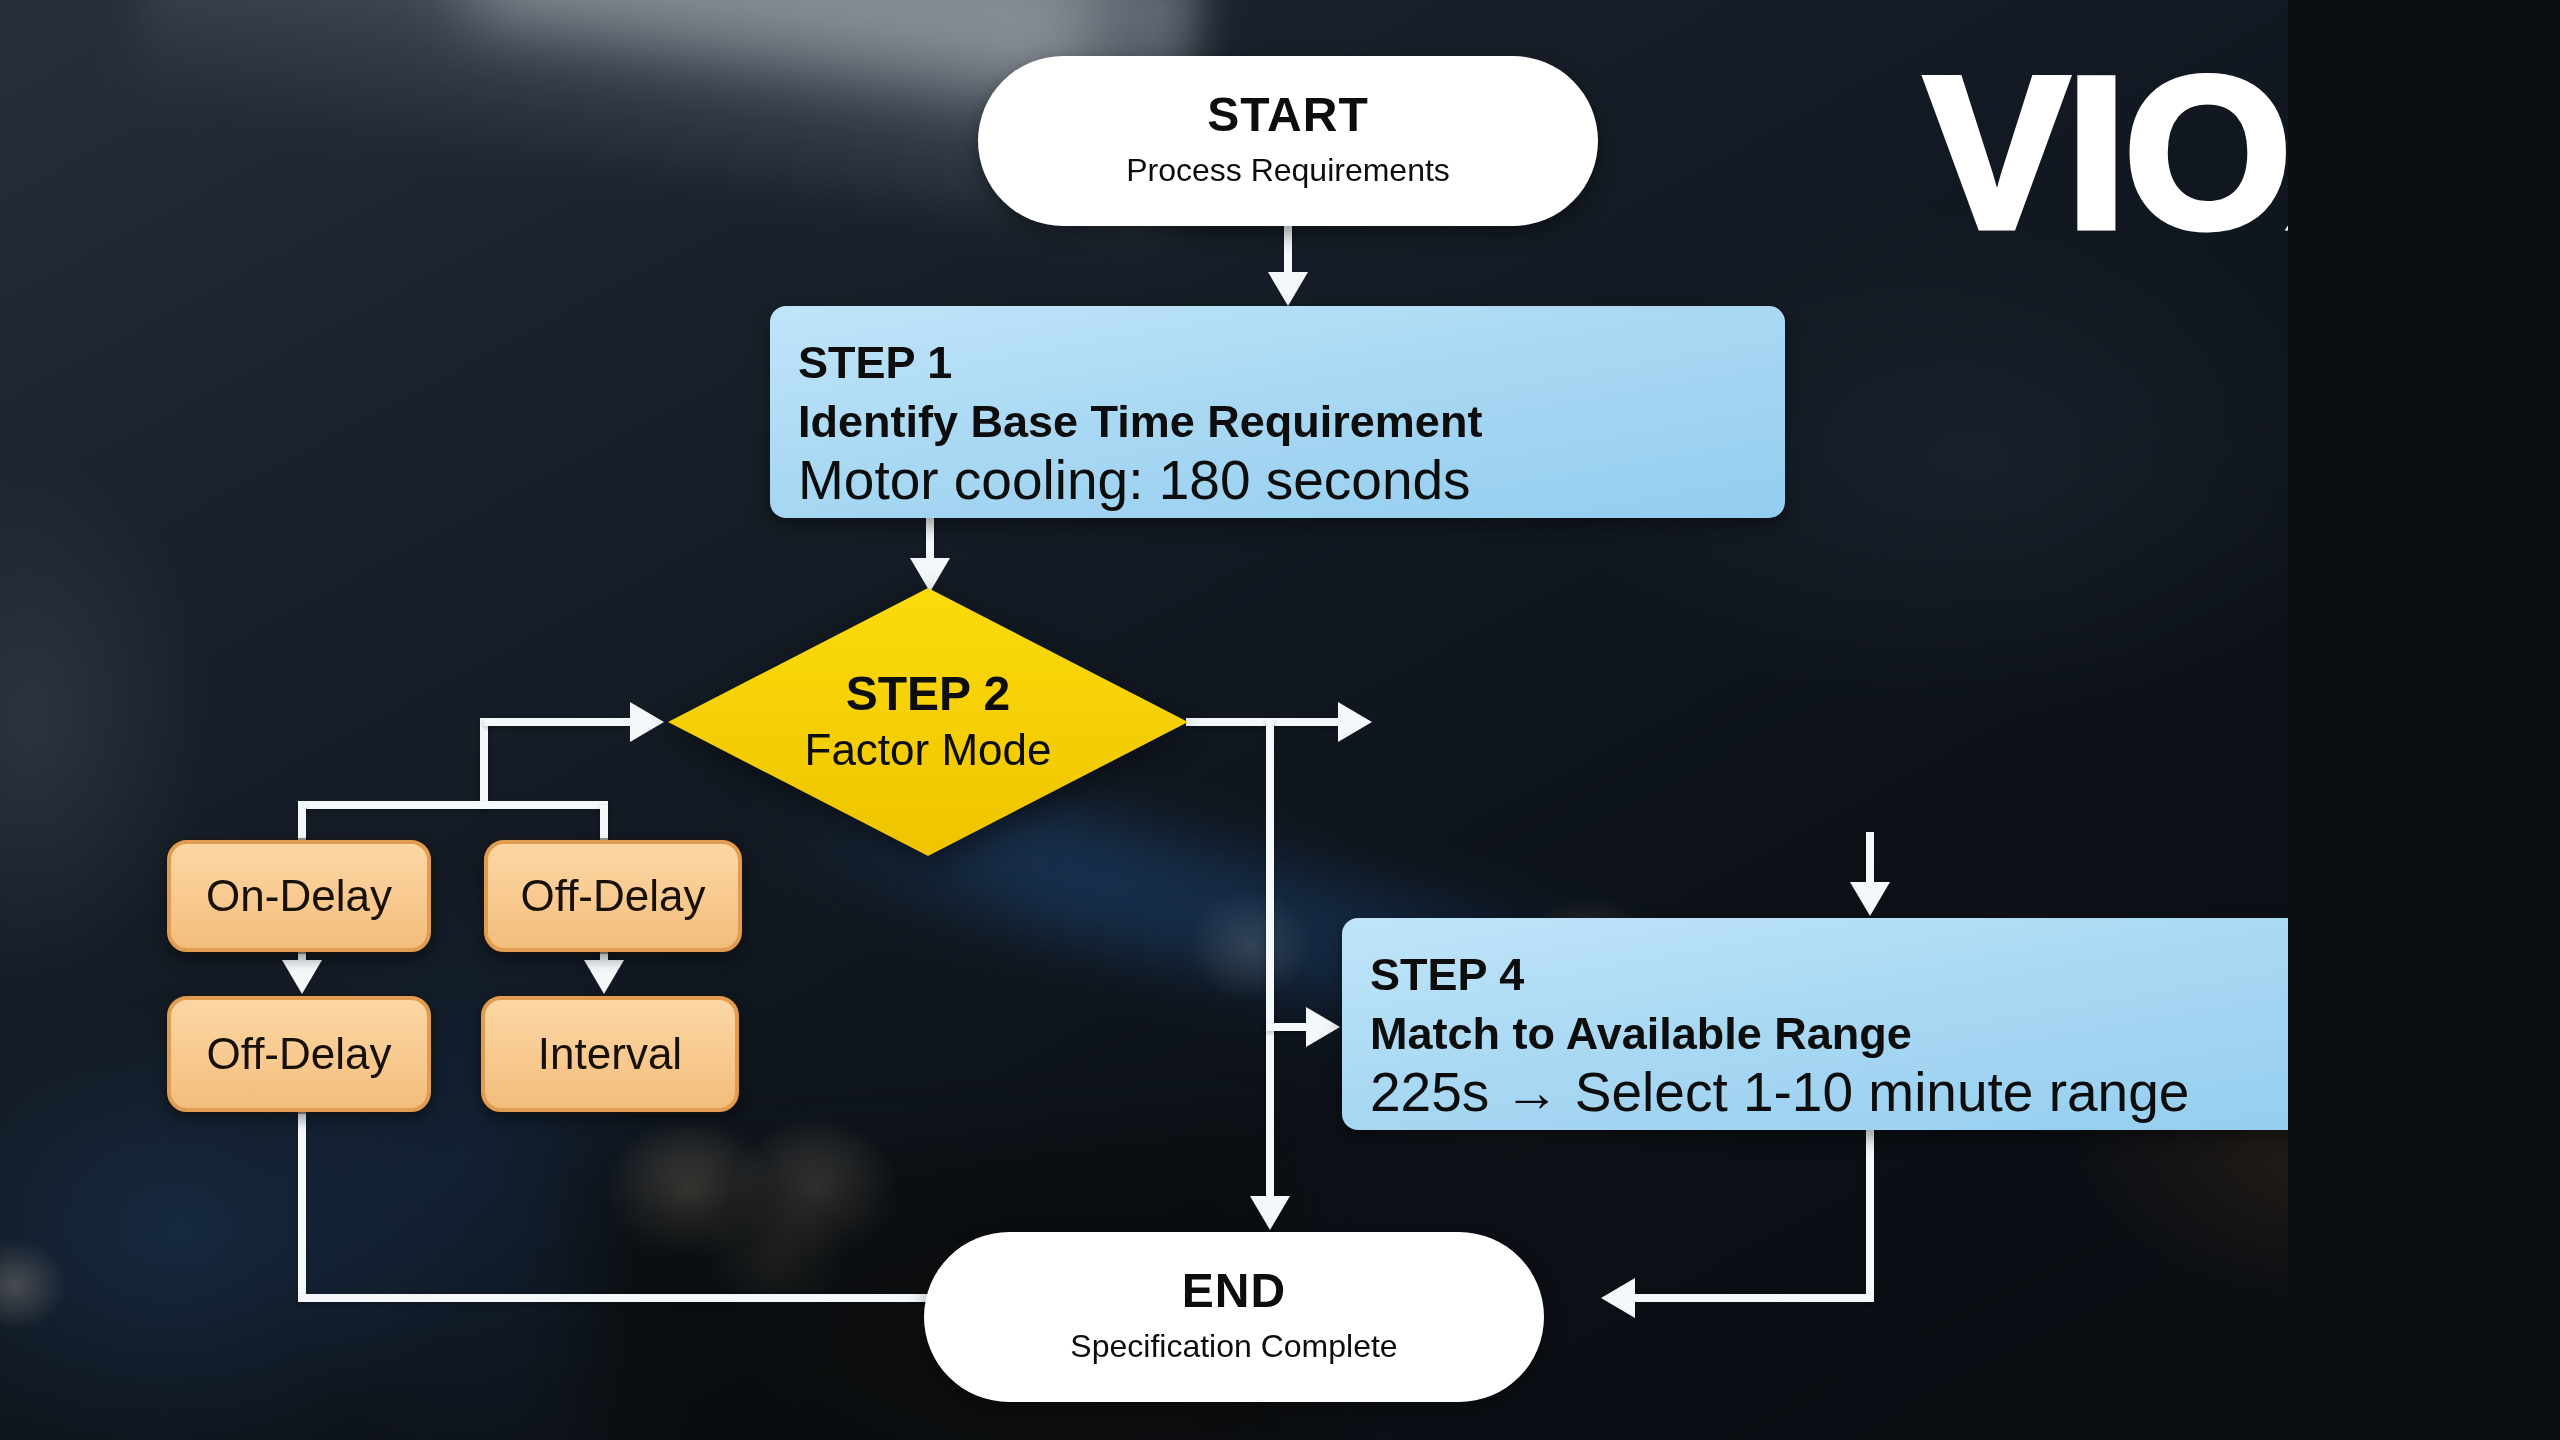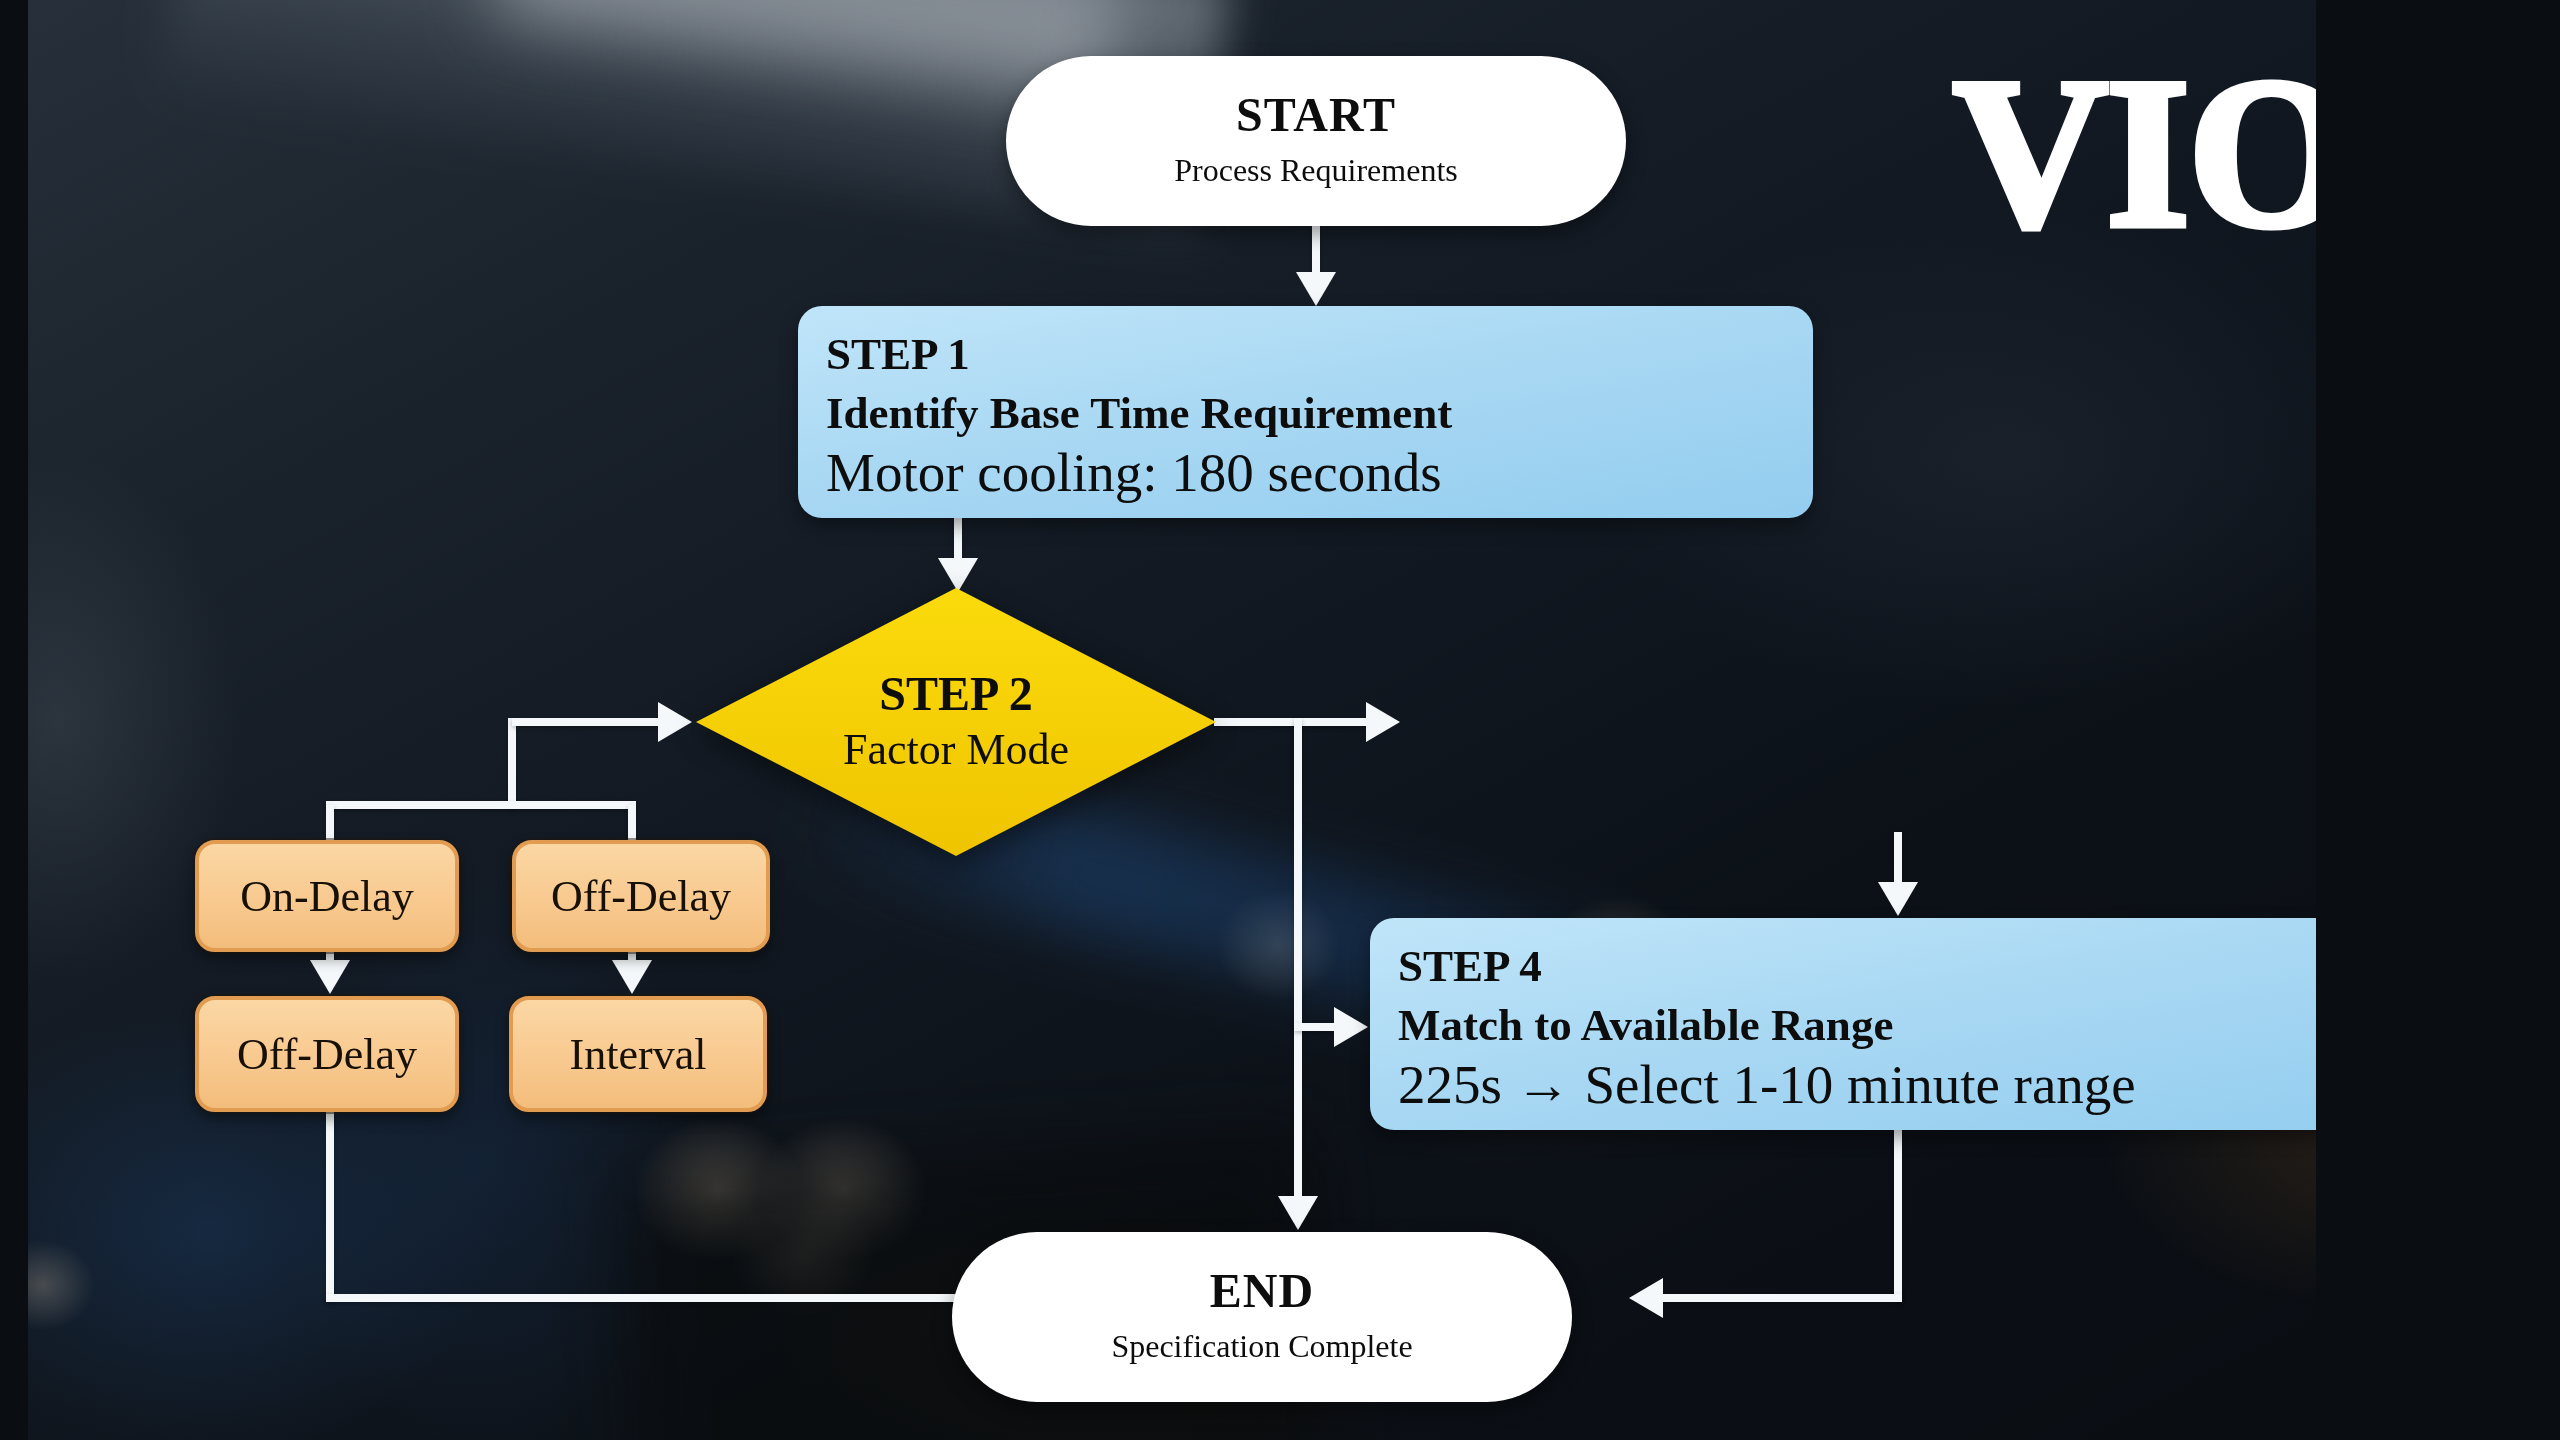--- a/index.html
+++ b/index.html
@@ -1,33 +1,32 @@
 <!DOCTYPE html>
 <html><head>
 <meta charset="utf-8">
 <style>
   html,body{margin:0;padding:0;background:#0a0d12;}
   #stage{
     position:relative;width:2288px;height:1440px;overflow:hidden;
-    font-family:Liberation Serif, serif;
+    font-family:Liberation Sans, sans-serif;
     background:
       radial-gradient(ellipse 130px 110px at 690px 1190px, rgba(165,150,128,.45), transparent 65%),
       radial-gradient(ellipse 130px 110px at 815px 1190px, rgba(175,160,138,.40), transparent 65%),
       radial-gradient(ellipse 110px 95px at 775px 1255px, rgba(150,140,120,.30), transparent 65%),
       radial-gradient(ellipse 95px 85px at 1250px 945px, rgba(140,132,118,.35), transparent 65%),
       radial-gradient(ellipse 110px 90px at 1590px 955px, rgba(150,138,115,.32), transparent 65%),
       radial-gradient(ellipse 80px 70px at 15px 1285px, rgba(170,160,145,.35), transparent 65%),
       radial-gradient(ellipse 420px 320px at 180px 1230px, rgba(28,62,104,.45), transparent 70%),
       radial-gradient(ellipse 300px 420px at 460px 1160px, rgba(22,48,82,.40), transparent 70%),
       radial-gradient(ellipse 260px 380px at 30px 720px, rgba(95,105,116,.28), transparent 70%),
       radial-gradient(ellipse 600px 360px at 1980px 460px, rgba(48,58,72,.30), transparent 70%),
       radial-gradient(ellipse 380px 240px at 2340px 1140px, rgba(100,66,28,.30), transparent 70%),
       radial-gradient(ellipse 500px 200px at 1080px 1340px, rgba(60,40,20,.35), transparent 70%),
       linear-gradient(152deg,#27303a 0%,#1a222c 22%,#121922 45%,#0c1118 70%,#0a0d12 100%);
-    margin-left: 28px;
   }
   .bgfx{position:absolute;z-index:1;pointer-events:none;}
   .bg-wedge1{left:140px;top:-90px;width:1050px;height:260px;transform:rotate(7.5deg);
     background:linear-gradient(185deg,rgba(158,168,176,.62),rgba(96,106,118,.35) 60%,rgba(40,48,58,0));filter:blur(22px);}
   .bg-wedge2{left:470px;top:-60px;width:620px;height:120px;transform:rotate(7.5deg);
     background:rgba(185,192,198,.5);filter:blur(34px);}
   .bg-beam{left:760px;top:860px;width:980px;height:120px;transform:rotate(14deg);
     background:linear-gradient(90deg,rgba(25,70,125,0),rgba(35,90,155,.38) 30%,rgba(30,80,140,.30) 70%,rgba(20,50,95,0));filter:blur(30px);}
   .bg-darkmass{left:600px;top:1150px;width:700px;height:380px;transform:rotate(-4deg);
     background:rgba(8,9,10,.55);filter:blur(40px);}
@@ -37,21 +36,21 @@
   .node{position:absolute;z-index:6;box-sizing:border-box;color:#0d0d0d;}
   .terminal{
     background:#ffffff;border-radius:85px;display:flex;flex-direction:column;
     align-items:center;justify-content:center;text-align:center;
     box-shadow:0 8px 20px rgba(0,0,0,.40);
   }
   .terminal .t1{font-size:48px;font-weight:bold;line-height:58px;letter-spacing:1px;}
   .terminal .t2{font-size:32px;line-height:52px;}
   .process{
     background:linear-gradient(170deg,#c0e5f9 0%,#a9d8f3 45%,#93cdef 100%);
-    border-radius:24px;padding:19px 28px;
+    border-radius:16px;padding:27px 28px;
     box-shadow:0 8px 18px rgba(0,0,0,.38);
   }
   .process .h{font-size:45px;font-weight:bold;line-height:59px;white-space:nowrap;}
   .process .b{font-size:55px;line-height:59px;white-space:nowrap;}
   .gap2{display:inline-block;width:56px;}
   .option{
     background:linear-gradient(180deg,#fbd7a4 0%,#f8c98f 55%,#f3bd7c 100%);
     border:4px solid #e19c52;border-radius:20px;
     display:flex;align-items:center;justify-content:center;
     font-size:44px;color:#171006;

